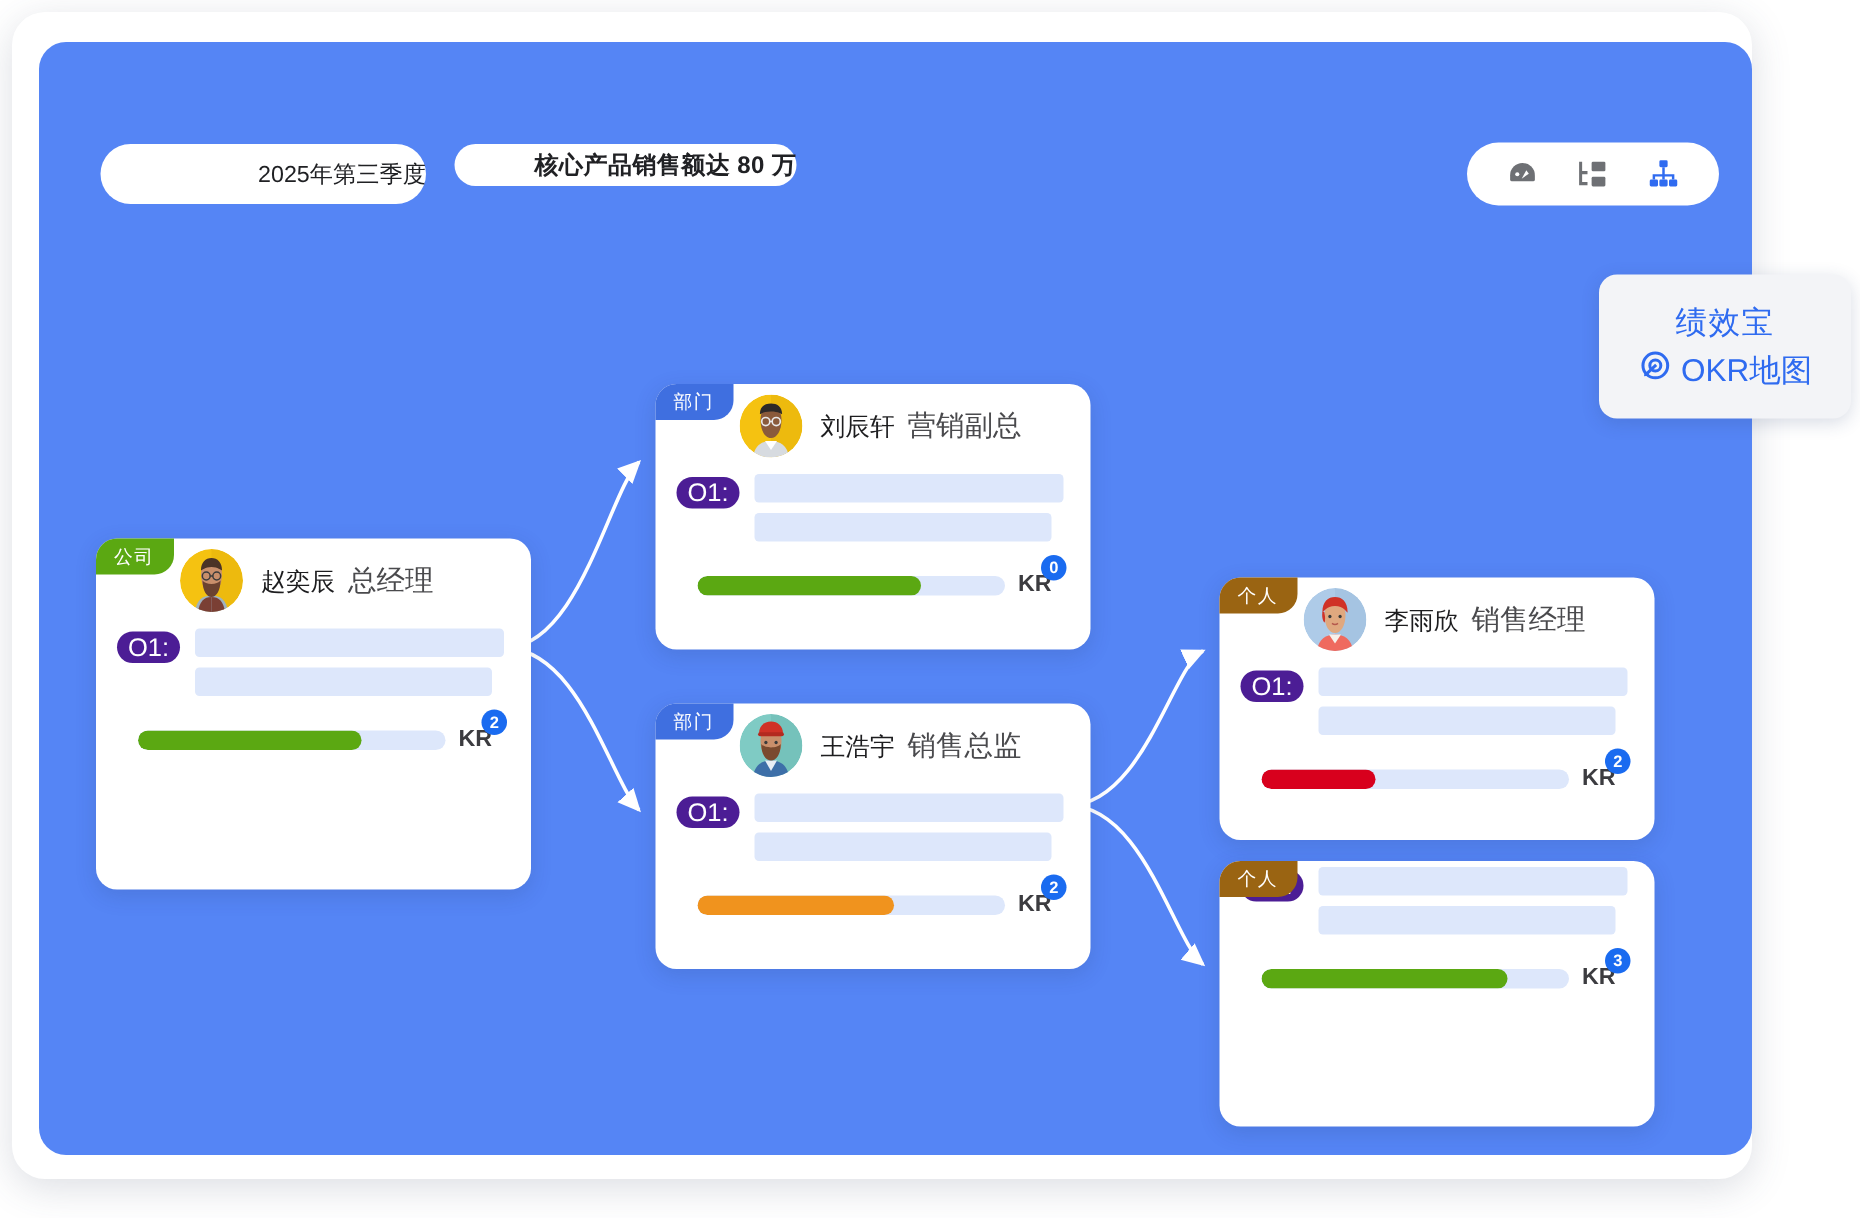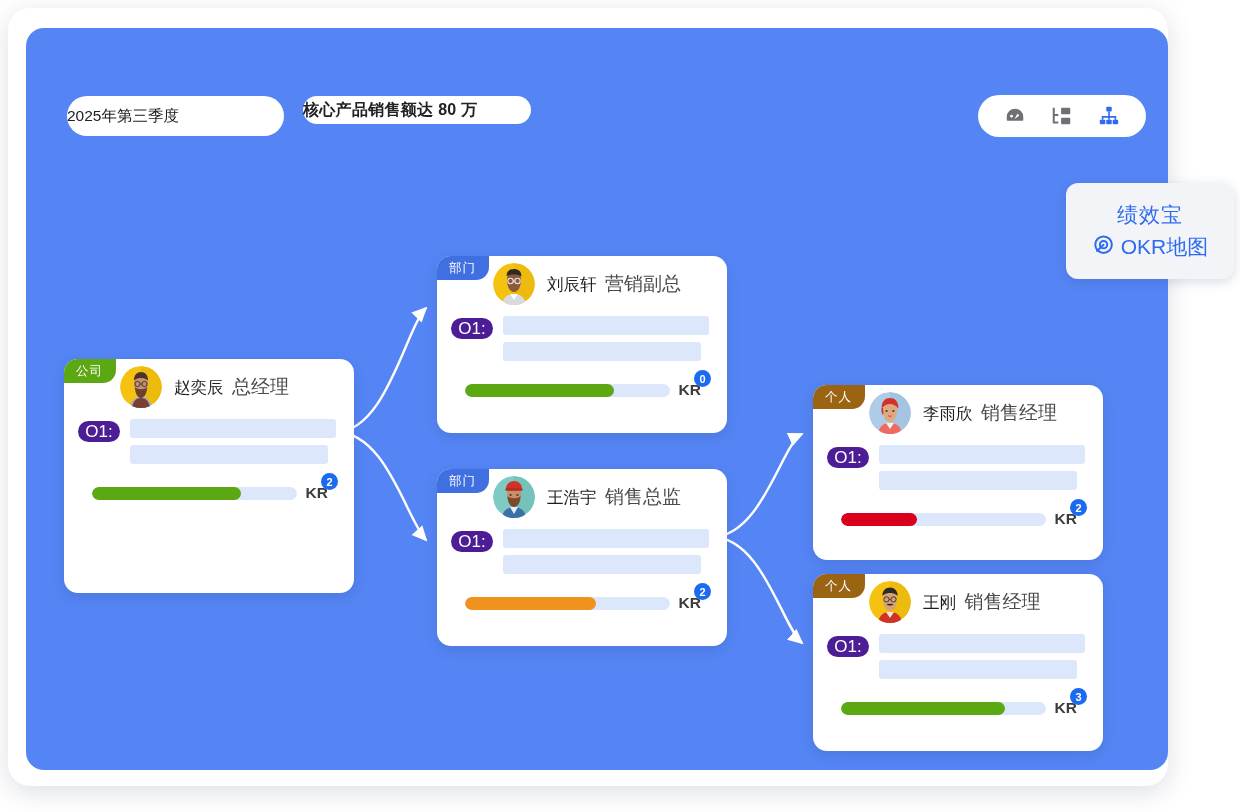--- a/index.html
+++ b/index.html
@@ -37,21 +37,21 @@
     overflow: hidden;
   }
 
   
   .pill {
     position: absolute;
     background: #ffffff;
     border-radius: 100px;
     display: flex;
     align-items: center;
-    justify-content: flex-start;
+    justify-content: flex-end;
     color: #202124;
     white-space: nowrap;
   }
   #period-pill {
     left: 41px; top: 68px;
     width: 217px; height: 40px;
     font-size: 15.5px;
   }
   #objective-pill {
     left: 277px; top: 68px;
@@ -449,40 +449,20 @@
         </div>
         <div class="kr-wrap">
           <span class="kr-text">KR</span>
           <span class="kr-badge">2</span>
         </div>
       </div>
     </div>
 
     <div class="okr-card" id="card-person-2">
       <div class="card-badge badge-person">个人</div>
-      <div class="card-person">
-        <div class="avatar">
-          <svg viewBox="0 0 42 42" width="42" height="42">
-            <circle cx="21" cy="21" r="21" fill="#f5c211"></circle>
-            <path d="M21 0a21 21 0 0121 21 21 21 0 01-21 21z" fill="#e0ad0a" opacity=".35"></path>
-            <path d="M9 42c1-8 6-11 12-11s11 3 12 11z" fill="#d03227"></path>
-            <path d="M17 31l4 6 4-6z" fill="#f2e6d8"></path>
-            <path d="M14 18c0-6 3-9 7-9s7 3 7 9c0 7-3 12-7 12s-7-5-7-12z" fill="#d9a273"></path>
-            <path d="M13.4 14.4c0-5 3.4-8 7.6-8s7.6 3 7.6 8c0 1-2-2.4-7.6-2.4s-7.6 3.4-7.6 2.4z" fill="#2e2a28"></path>
-            <circle cx="17.5" cy="18.4" r="2.6" fill="none" stroke="#3b3b3b" stroke-width="1"></circle>
-            <circle cx="24.5" cy="18.4" r="2.6" fill="none" stroke="#3b3b3b" stroke-width="1"></circle>
-            <path d="M20.2 18.4h1.6" stroke="#3b3b3b" stroke-width="1"></path>
-            <path d="M17.4 23.4c1.4-1 5.8-1 7.2 0-1.4 1.4-5.8 1.4-7.2 0z" fill="#2e2a28"></path>
-          </svg>
-        </div>
-        <div>
-          <span class="person-name">王刚</span>
-          <span class="person-title">销售经理</span>
-        </div>
-      </div>
       <div class="card-obj">
         <div class="obj-badge">O1:</div>
         <div class="obj-lines">
           <div class="obj-line"></div>
           <div class="obj-line short"></div>
         </div>
       </div>
       <div class="card-progress">
         <div class="track">
           <div class="fill" style="width: 80%; background: rgb(91, 168, 18);"></div>

